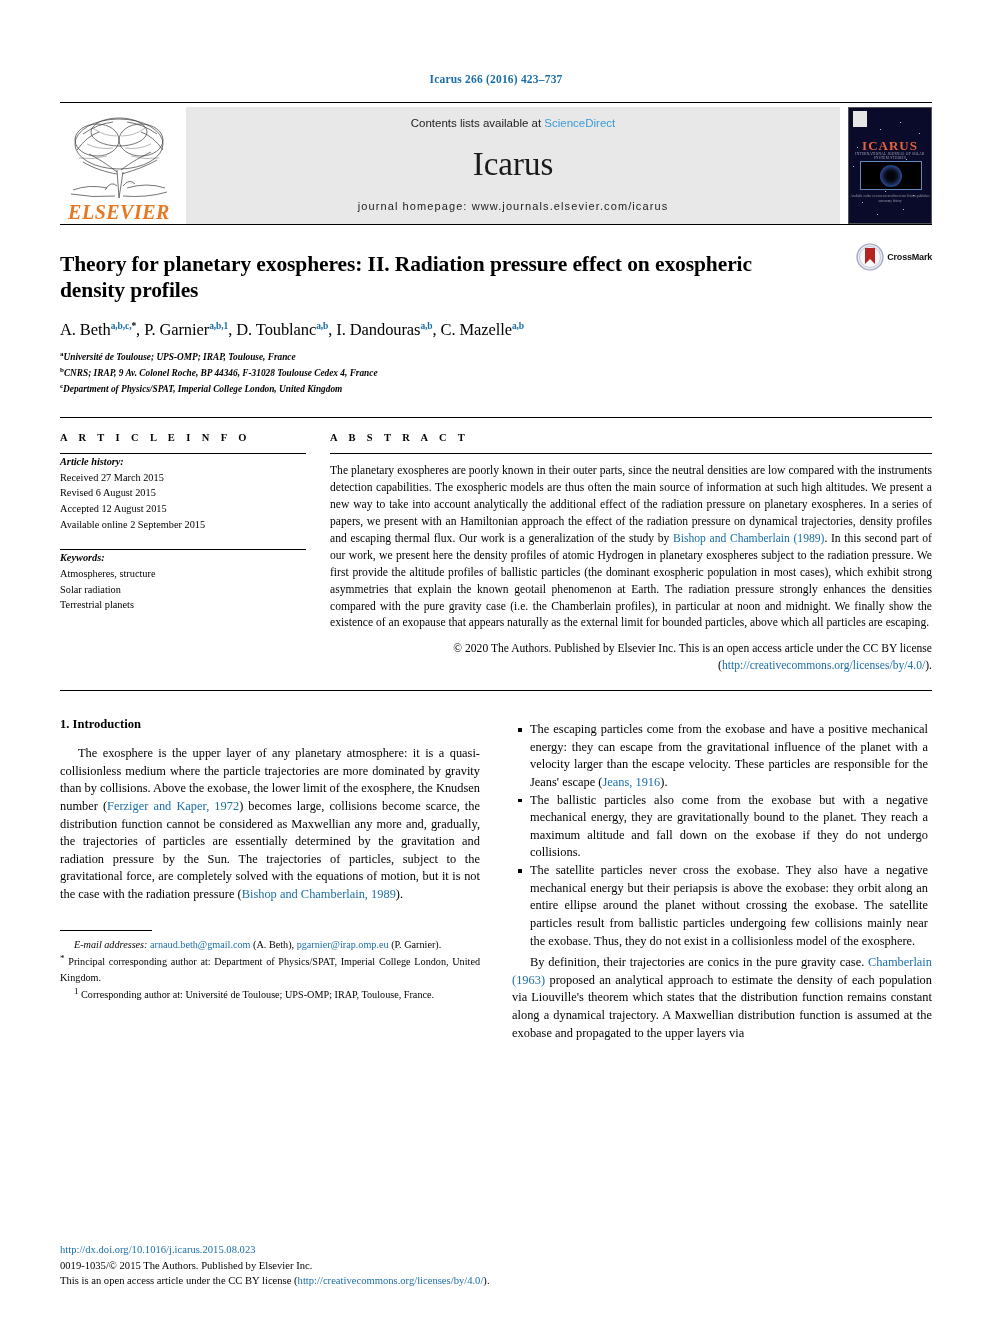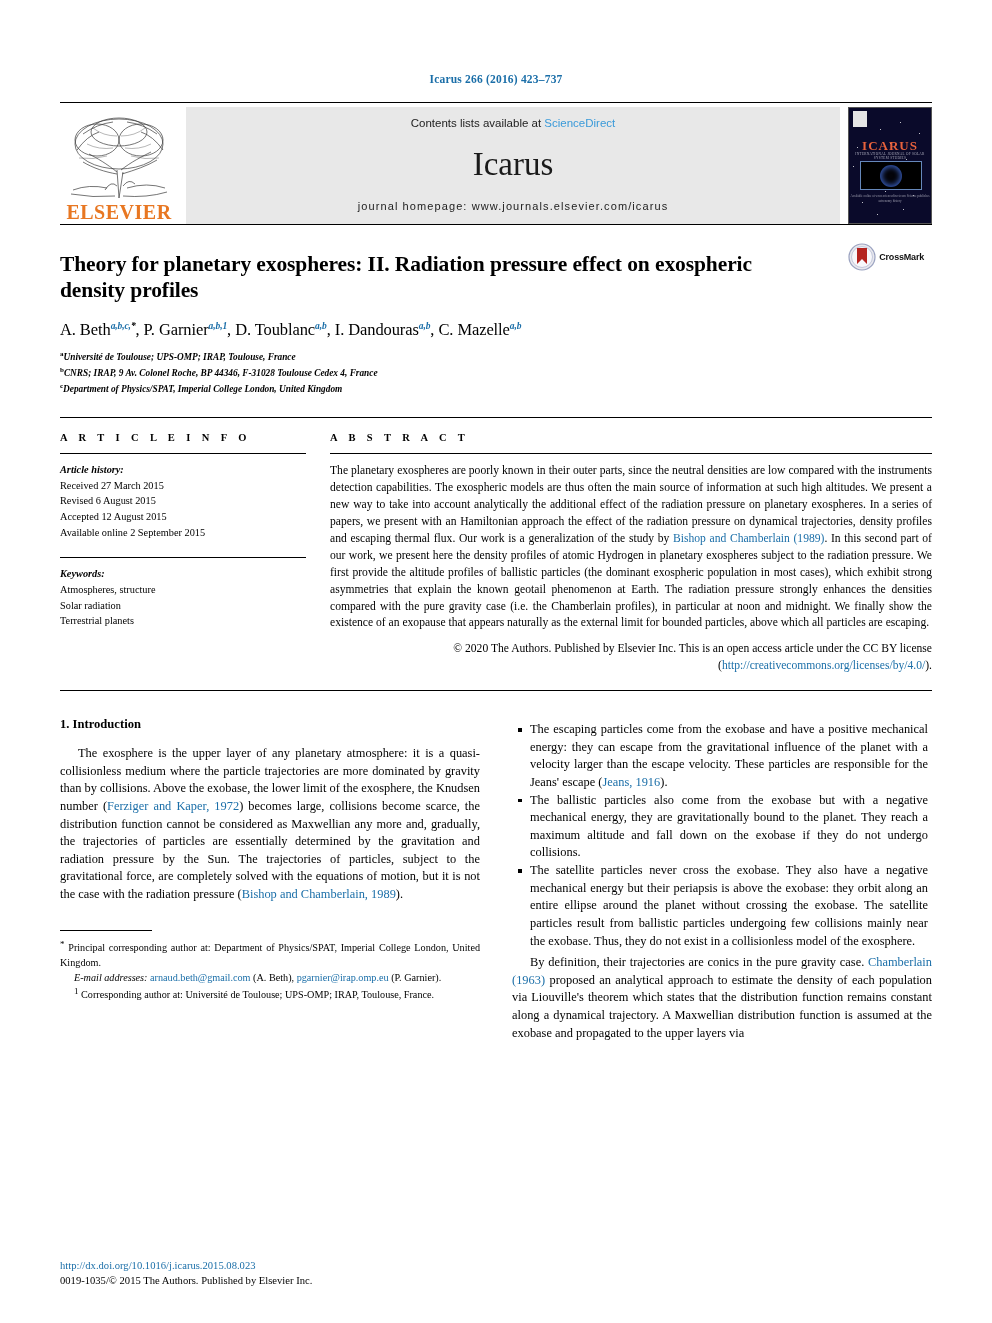--- a/index.html
+++ b/index.html
@@ -45,20 +45,21 @@
     margin-top: 4px;
   }
   .elsevier-logo {
     width: 118px;
     flex: 0 0 118px;
     display: flex;
     flex-direction: column;
     justify-content: flex-end;
     align-items: center;
     padding-bottom: 2px;
+    font-style: italic;
   }
   .tree-svg { display: block; }
   .elsevier-word {
     font-family: "Liberation Serif", serif;
     font-size: 20px;
     font-weight: bold;
     color: #E87722;
     letter-spacing: .5px;
     line-height: 1;
   }
@@ -181,40 +182,39 @@
   .authors {
     font-size: 16.5px;
     margin-top: 17px;
     letter-spacing: -.1px;
   }
   .authors sup {
     color: #1a6ea8;
     font-size: 9.5px;
     font-weight: bold;
     vertical-align: super;
-    font-style: italic;
   }
   .authors sup.star { color: #000; }
   .affils {
     margin-top: 9px;
     font-size: 9.3px;
     font-style: italic;
     font-weight: bold;
     line-height: 1.45;
   }
   .affils sup {
     font-size: 7px;
     font-style: normal;
     vertical-align: super;
   }
 
   
   .crossmark {
     position: absolute;
-    right: 8px;
+    right: 0;
     top: 18px;
     display: flex;
     align-items: center;
     gap: 3px;
   }
   .crossmark-word {
     font-family: "Liberation Sans", sans-serif;
     font-size: 9px;
     font-weight: bold;
     color: #111;
@@ -243,21 +243,20 @@
     font-weight: bold;
     letter-spacing: 4.4px;
   }
   .thin-rule {
     border-top: 1px solid #000;
     margin-top: 10px;
   }
   .info-body {
     font-size: 10.3px;
     line-height: 1.52;
-    margin-top: 8px;
   }
   .info-body .ital {
     font-style: italic;
     font-weight: bold;
   }
   .kw-block { margin-top: 17px; }
   .abs-body {
     font-size: 11.6px;
     line-height: 1.46;
     text-align: justify;
@@ -498,33 +497,34 @@
 
   <div class="bottom-rule"></div>
 
   <div class="body-cols">
 
     <div class="bcol">
       <h2 class="sec-head">1. Introduction</h2>
       <p class="para"><span>The exosphere is the upper layer of any planetary atmosphere: it is a quasi-collisionless medium where the particle trajectories are more dominated by gravity than by collisions. Above the exobase, the lower limit of the exosphere, the Knudsen number (</span><span class="ref">Ferziger and Kaper, 1972</span><span>) becomes large, collisions become scarce, the distribution function cannot be considered as Maxwellian any more and, gradually, the trajectories of particles are essentially determined by the gravitation and radiation pressure by the Sun. The trajectories of particles, subject to the gravitational force, are completely solved with the equations of motion, but it is not the case with the radiation pressure (</span><span class="ref">Bishop and Chamberlain, 1989</span><span>).</span></p>
 
       <div class="fn-rule"></div>
+      <div class="footnote" style="text-indent:14px"><span class="ital">E-mail addresses:</span> <span class="ref">arnaud.beth@gmail.com</span><span> (A. Beth), </span><span class="ref">pgarnier@irap.omp.eu</span><span> (P. Garnier).</span></div>
       <div class="footnote"><span class="fn-mark">*</span><span> Principal corresponding author at: Department of Physics/SPAT, Imperial College London, United Kingdom.</span></div>
-      <div class="footnote" style="text-indent:14px"><span class="ital">E-mail addresses:</span> <span class="ref">arnaud.beth@gmail.com</span><span> (A. Beth), </span><span class="ref">pgarnier@irap.omp.eu</span><span> (P. Garnier).</span></div>
       <div class="footnote" style="text-indent:14px"><span class="fn-mark">1</span><span> Corresponding author at: Université de Toulouse; UPS-OMP; IRAP, Toulouse, France.</span></div>
     </div>
 
     <div class="bcol">
       <ul class="bullets">
         <li><span>The escaping particles come from the exobase and have a positive mechanical energy: they can escape from the gravitational influence of the planet with a velocity larger than the escape velocity. These particles are responsible for the Jeans' escape (</span><span class="ref">Jeans, 1916</span><span>).</span></li>
         <li><span>The ballistic particles also come from the exobase but with a negative mechanical energy, they are gravitationally bound to the planet. They reach a maximum altitude and fall down on the exobase if they do not undergo collisions.</span></li>
         <li><span>The satellite particles never cross the exobase. They also have a negative mechanical energy but their periapsis is above the exobase: they orbit along an entire ellipse around the planet without crossing the exobase. The satellite particles result from ballistic particles undergoing few collisions mainly near the exobase. Thus, they do not exist in a collisionless model of the exosphere.</span></li>
       </ul>
       <p class="para gap-para"><span>By definition, their trajectories are conics in the pure gravity case. </span><span class="ref">Chamberlain (1963)</span><span> proposed an analytical approach to estimate the density of each population via Liouville's theorem which states that the distribution function remains constant along a dynamical trajectory. A Maxwellian distribution function is assumed at the exobase and propagated to the upper layers via</span></p>
     </div>
   </div>
 
   <div class="bottom-matter">
     <div class="doi-link">http://dx.doi.org/10.1016/j.icarus.2015.08.023</div>
     <div>0019-1035/© 2015 The Authors. Published by Elsevier Inc.</div>
+    <div><span>This is an open access article under the CC BY license (</span><span class="ref">http://creativecommons.org/licenses/by/4.0/</span><span>).</span></div>
   </div>
 
 </div>
 
 </body></html>

